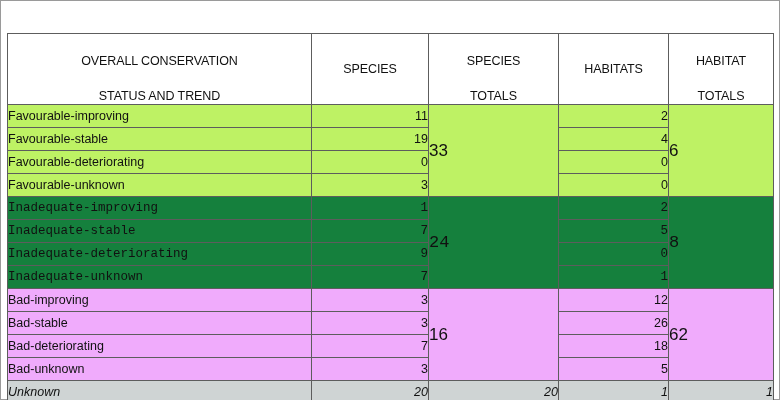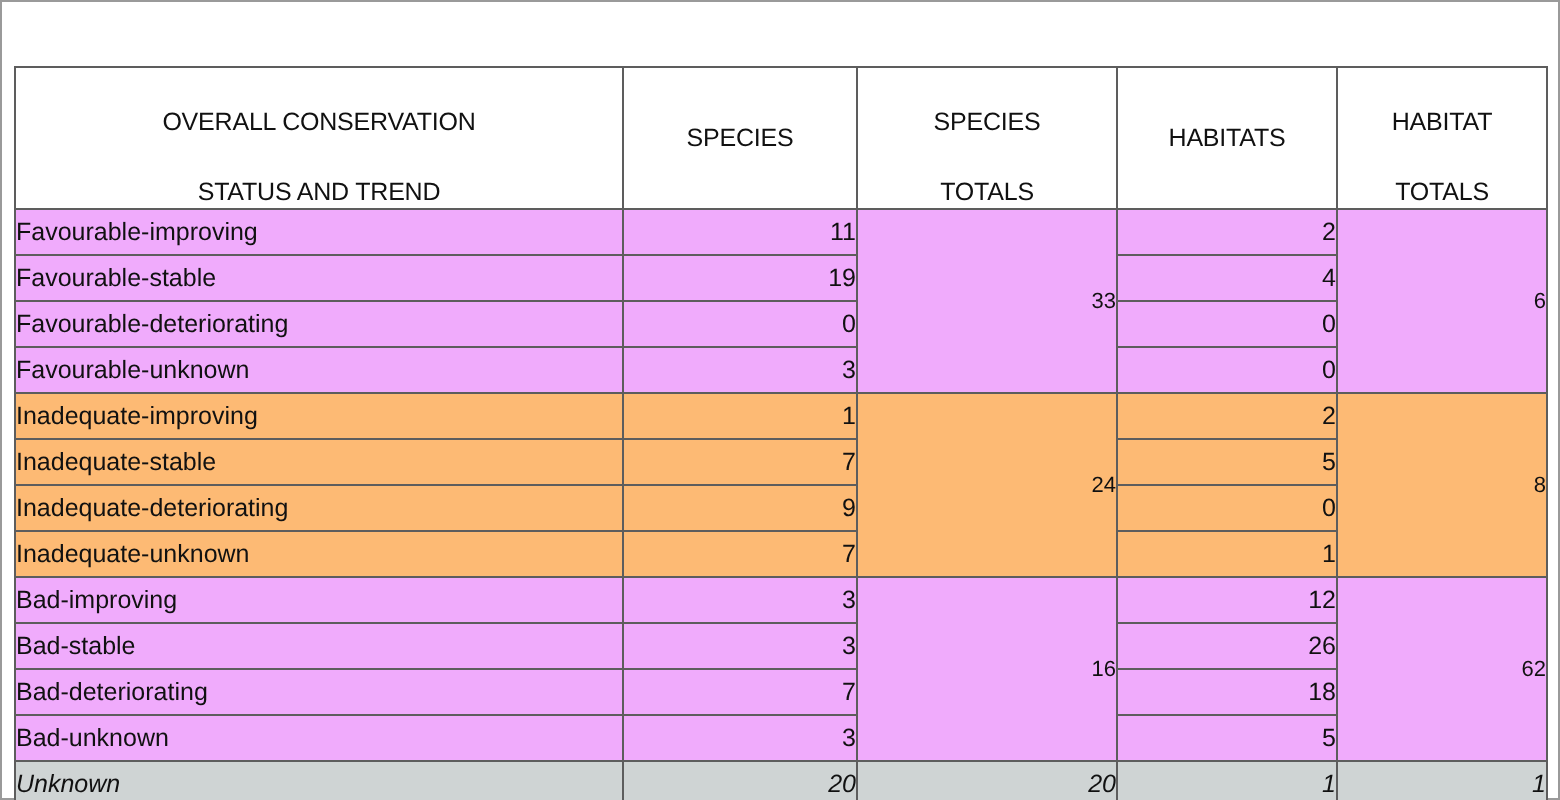--- a/index.html
+++ b/index.html
@@ -74,28 +74,28 @@
     line-height: 22px;
     white-space: nowrap;
   }
   td.num {
     text-align: right;
     font-size: 12.5px;
     height: 22px;
     line-height: 22px;
   }
   td.tot {
-    text-align: right;
-    font-size: 11px;
+    text-align: left;
+    font-size: 17px;
     vertical-align: middle;
   }
 
   
-  .bg-green  { background-color: #f0abfc; }
-  .bg-yellow { background-color: #fdba74; }
+  .bg-green  { background-color: #bef264; }
+  .bg-yellow { background-color: #15803d; font-family: Liberation Mono, monospace; }
   .bg-pink   { background-color: #f0abfc; }
   .bg-gray   { background-color: #cfd4d4; font-style: italic; }
   .bg-white  { background-color: #ffffff; }
 
   tr.total-row td { font-size: 12.5px; height: 22px; line-height: 22px; }
   td.bold { font-weight: bold; }
 </style>
 </head>
 <body>
 

